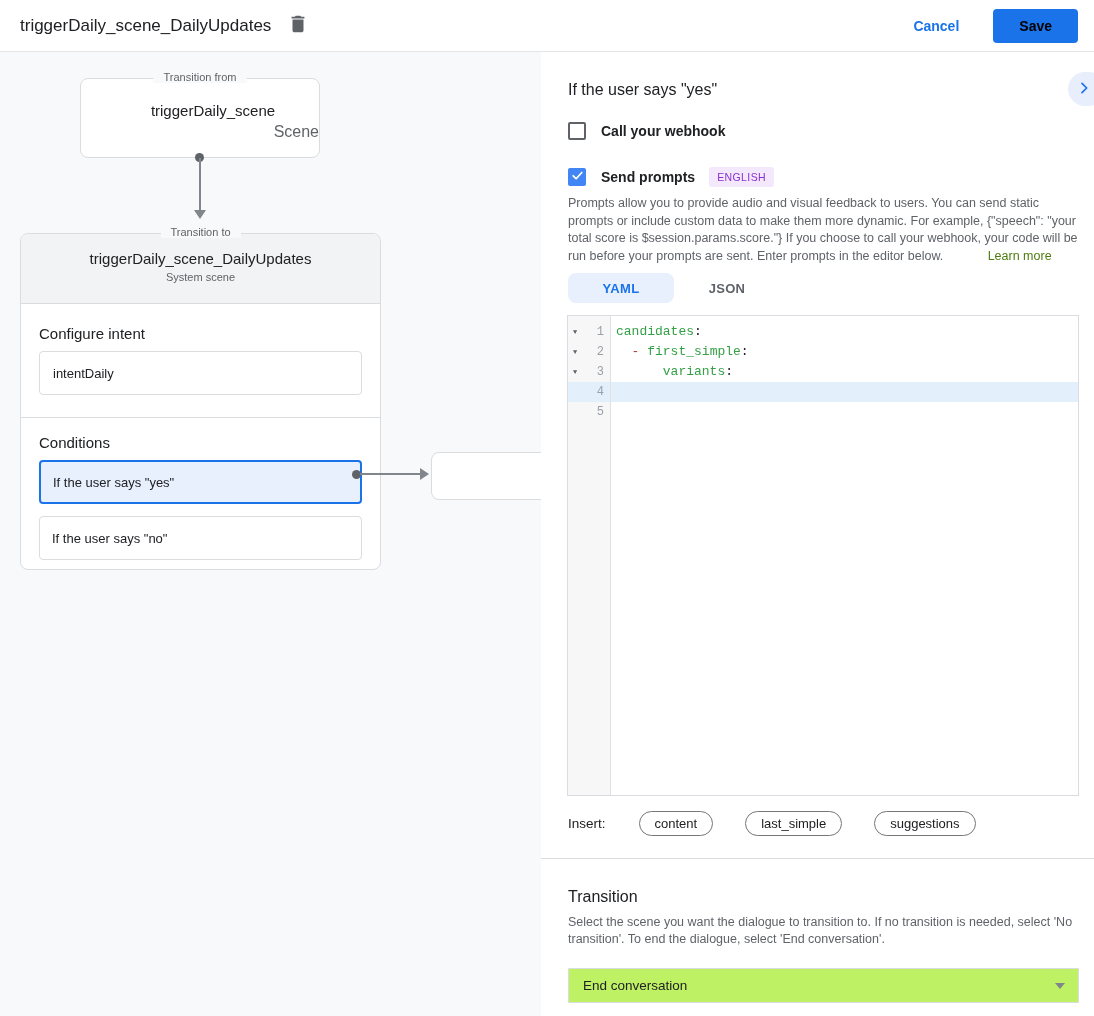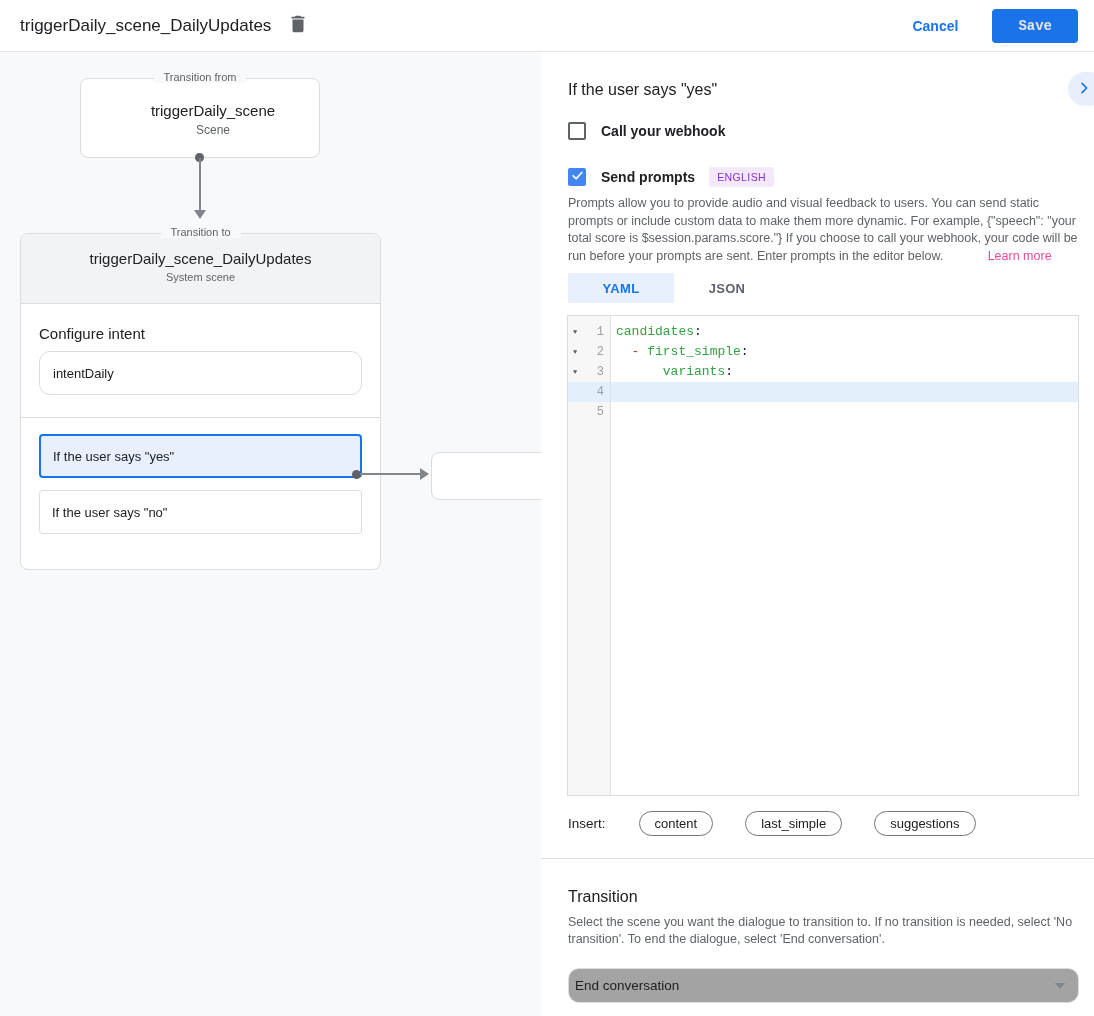--- a/index.html
+++ b/index.html
@@ -4,71 +4,71 @@
 <style>
   * { margin:0; padding:0; box-sizing:border-box; }
   html,body { width:1094px; height:1016px; background:#fff; font-family:"Liberation Sans",sans-serif; color:#202124; overflow:hidden; }
 
   
   .header { height:52px; display:flex; align-items:center; padding:0 16px 0 20px; border-bottom:1px solid #e3e5e8; background:#fff; }
   .header-title { font-size:17px; color:#202124; }
   .trash-btn { margin-left:16px; background:none; border:none; cursor:pointer; display:flex; align-items:center; }
   .header-spacer { flex:1; }
   .cancel-btn { background:none; border:none; color:#1a73e8; font-size:14px; font-weight:bold; font-family:inherit; margin-right:34px; cursor:pointer; }
-  .save-btn { background:#1a73e8; color:#e5e5e5; border:none; border-radius:4px; font-size:14px; font-weight:bold; font-family:Liberation Mono, monospace; padding:9px 26px; cursor:pointer; }
+  .save-btn { background:#1a73e8; color:#000000; border:none; border-radius:4px; font-size:14px; font-weight:bold; font-family:Liberation Sans, sans-serif; padding:9px 26px; cursor:pointer; }
 
   
   .main { display:flex; height:964px; }
   .left-panel { width:541px; flex:none; background:#f8f9fa; position:relative; overflow:hidden; }
   .right-panel { flex:1; background:#fff; position:relative; overflow:hidden; }
 
   
   .flow-box { position:absolute; background:#fff; border:1px solid #dadce0; border-radius:8px; }
   .flow-legend { position:absolute; top:-8px; left:50%; transform:translateX(-50%); background:#f8f9fa; padding:0 10px; font-size:11px; color:#5f6368; white-space:nowrap; }
   .box-from { left:80px; top:26px; width:240px; height:80px; text-align:center;padding-left:26px; }
   .box-from .bf-title { margin-top:23px; font-size:15px; color:#202124; }
-  .box-from .bf-sub { margin-top:4px; font-size:12px; color:#5f6368; }
+  .box-from .bf-sub { margin-top:4px; font-size:16px; color:#5f6368;text-align:right; }
 
   .conn-dot { position:absolute; width:9px; height:9px; border-radius:50%; background:#5f6368; }
   .vline { position:absolute; left:199px; top:106px; width:2px; height:54px; background:#80868b; }
   .arrow-down { position:absolute; left:194px; top:158px; width:0; height:0; border-left:6px solid transparent; border-right:6px solid transparent; border-top:9px solid #80868b; }
   .hline { position:absolute; left:360px; top:421px; width:61px; height:2px; background:#80868b; }
   .arrow-right { position:absolute; left:420px; top:416px; width:0; height:0; border-top:6px solid transparent; border-bottom:6px solid transparent; border-left:9px solid #80868b; }
 
   .box-to { left:20px; top:181px; width:361px; height:337px; }
   .bt-header { height:70px; background:#f1f3f4; border-bottom:1px solid #dadce0; border-radius:8px 8px 0 0; text-align:center; padding-top:16px; }
   .bt-title { font-size:15px; color:#202124; }
   .bt-sub { margin-top:4px; font-size:11px; color:#5f6368; }
   .bt-body { padding:21px 18px 13px 18px; }
   .sec-label { font-size:15px; color:#202124; }
-  .intent-box { margin-top:9px; height:44px; border:1px solid #dadce0; border-radius:11px; background:#fff; display:flex; align-items:center; padding-left:13px; font-size:13px; cursor:pointer; }
+  .intent-box { margin-top:9px; height:44px; border:1px solid #dadce0; border-radius:4px; background:#fff; display:flex; align-items:center; padding-left:13px; font-size:13px; cursor:pointer; }
   .bt-divider { border-top:1px solid #dadce0; margin:22px -18px 16px -18px; }
   .cond-item { height:44px; border-radius:4px; display:flex; align-items:center; padding-left:12px; font-size:13px; cursor:pointer; }
   .cond-selected { margin-top:9px; border:2px solid #1a73e8; background:#e8f0fe; }
   .cond-normal { margin-top:12px; border:1px solid #dadce0; background:#fff; }
   .target-box { position:absolute; left:431px; top:400px; width:140px; height:48px; background:#fff; border:1px solid #dadce0; border-radius:8px; cursor:pointer; }
 
   
   .rp-heading { position:absolute; left:27px; top:29px; font-size:16px; color:#202124; }
   .rp-chevron { position:absolute; right:-12px; top:20px; width:38px; height:34px; border-radius:17px; background:#e8eefb; border:none; cursor:pointer; display:flex; align-items:center; padding-left:8px; }
 
   .check-row { position:absolute; left:27px; display:flex; align-items:center; }
   .row-webhook { top:70px; }
   .row-prompts { top:115px; }
   .cbx { width:18px; height:18px; border-radius:2px; flex:none; }
   .cbx-off { border:2px solid #5f6368; background:#fff; cursor:pointer; }
   .cbx-on { background:#4285f4; border:none; display:flex; align-items:center; justify-content:center; cursor:pointer; }
   .check-label { margin-left:15px; font-size:14px; font-weight:bold; color:#202124; }
   .lang-badge { margin-left:14px; font-size:10.5px; font-weight:normal; letter-spacing:.4px; color:#8a30d1; background:#f4e8fd; padding:4px 8px; border-radius:3px; }
 
   .rp-desc { position:absolute; left:27px; top:143px; width:518px; font-size:12.5px; line-height:17.6px; color:#5f6368; }
-  .learn-more { color:#ec4899; text-decoration:none; cursor:pointer;padding-left:41px; }
+  .learn-more { color:#4d7c0f; text-decoration:none; cursor:pointer;padding-left:41px; }
 
   .tabs { position:absolute; left:27px; top:221px; display:flex; }
-  .tab { width:106px; height:30px; display:flex; align-items:center; justify-content:center; font-size:13px; font-weight:bold; letter-spacing:.3px; cursor:pointer; }
+  .tab { width:106px; height:30px; display:flex; align-items:center; justify-content:center; font-size:13px; font-weight:bold; letter-spacing:.3px; cursor:pointer;border-radius:8px; }
   .tab-active { color:#1a73e8; background:#e8f0fe; }
   .tab-idle { color:#5f6368; background:transparent; }
 
   
   .editor { position:absolute; left:26px; top:263px; width:512px; height:481px; border:1px solid #d9dce1; background:#fff; }
   .gutter-strip { position:absolute; left:0; top:0; bottom:0; width:42px; background:#f7f7f7; z-index:0; }
   .gutter-border { position:absolute; left:42px; top:0; bottom:0; width:1px; background:#dfe1e5; z-index:2; }
   .code-rows { position:relative; z-index:1; padding-top:6px; }
   .crow { display:flex; height:20px; line-height:20px; font-family:"Liberation Mono",monospace; font-size:13px; }
   .crow-active { background:#e3f0fc; }
@@ -83,21 +83,21 @@
 
   
   .insert-row { position:absolute; left:27px; top:759px; display:flex; align-items:center;gap:21px; }
   .insert-label { font-size:13.5px; color:#202124; margin-right:12px; }
   .chip { border:1px solid #747775; border-radius:14px; background:#fff; padding:4px 15px; font-size:13px; font-family:inherit; color:#202124; margin-right:11px; cursor:pointer; }
 
   
   .rp-divider { position:absolute; left:0; right:0; top:806px; border-top:1px solid #dadce0; }
   .tr-heading { position:absolute; left:27px; top:836px; font-size:16px; color:#202124; }
   .tr-desc { position:absolute; left:27px; top:862px; width:505px; font-size:12.5px; line-height:17px; color:#5f6368; }
-  .tr-select { position:absolute; left:27px; top:916px; width:511px; height:35px; border:1px solid #dadce0; border-radius:11px; background:#a3a3a3; display:flex; align-items:center; padding-left:6px; font-size:13.5px; color:#202124; cursor:pointer; }
+  .tr-select { position:absolute; left:27px; top:916px; width:511px; height:35px; border:1px solid #dadce0; border-radius:1px; background:#bef264; display:flex; align-items:center; padding-left:14px; font-size:13.5px; color:#202124; cursor:pointer; }
   .caret-down { position:absolute; right:13px; top:14px; width:0; height:0; border-left:5px solid transparent; border-right:5px solid transparent; border-top:6px solid #80868b; }
 </style>
 </head>
 <body>
 
 <div class="header">
   <span class="header-title">triggerDaily_scene_DailyUpdates</span>
   <button class="trash-btn">
     <span>
       <svg width="22" height="22" viewBox="0 0 24 24" fill="#5f6368">
@@ -127,20 +127,21 @@
     <div class="flow-box box-to">
       <span class="flow-legend">Transition to</span>
       <div class="bt-header">
         <div class="bt-title">triggerDaily_scene_DailyUpdates</div>
         <div class="bt-sub">System scene</div>
       </div>
       <div class="bt-body">
         <div class="sec-label">Configure intent</div>
         <div class="intent-box">intentDaily</div>
         <div class="bt-divider"></div>
+        <div class="sec-label">Conditions</div>
         <div class="cond-item cond-selected">If the user says "yes"</div>
         <div class="cond-item cond-normal">If the user says "no"</div>
       </div>
     </div>
 
     <div class="conn-dot" style="left:352px; top:418px;"></div>
     <div class="hline"></div>
     <div class="arrow-right"></div>
     <div class="target-box"></div>
   </div>

